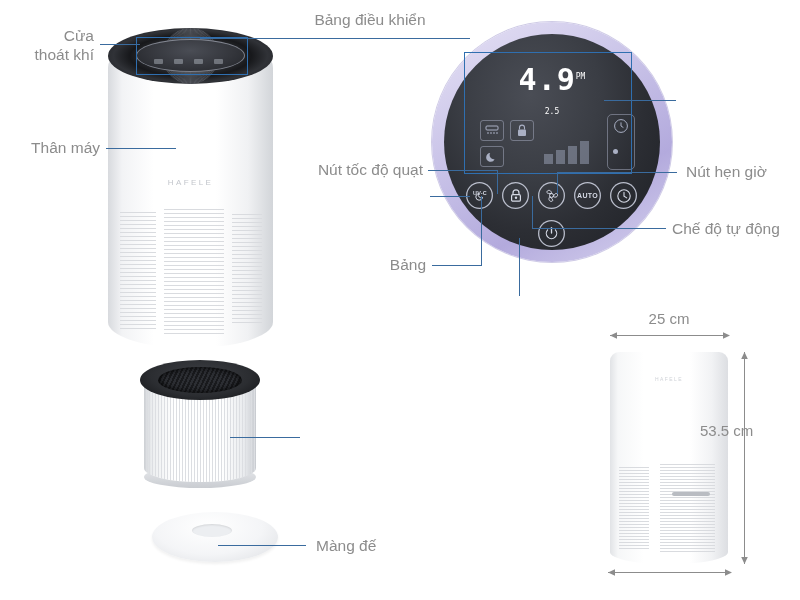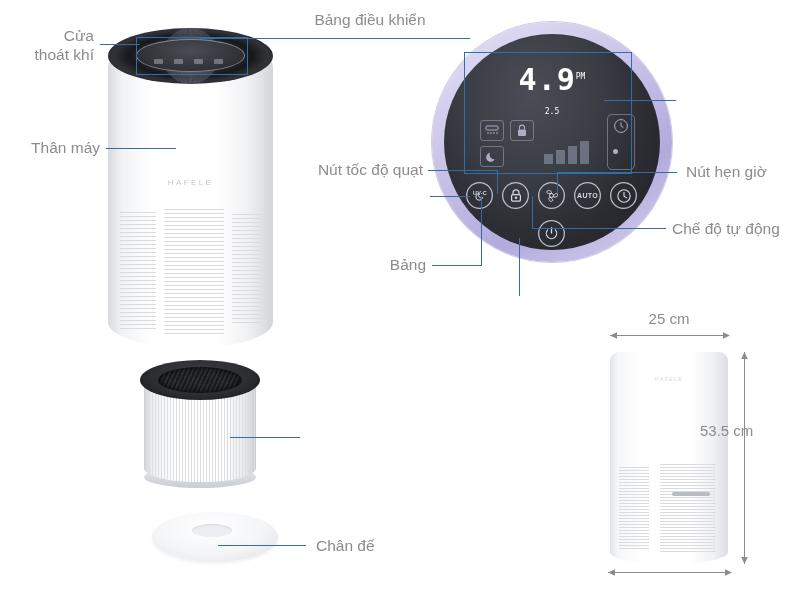--- a/index.html
+++ b/index.html
@@ -433,21 +433,21 @@
     </div>
   </div>
   <div class="ln h" style="left:230px;top:437px;width:70px;"></div>
 
   <div class="base">
     <div class="base-d">
       <div class="base-h"></div>
     </div>
   </div>
   <div class="ln h" style="left:218px;top:545px;width:88px;"></div>
-  <div class="lbl" style="left: 316px; top: 536px; width: 110px; white-space: pre;">Chân đế</div>
+  <div class="lbl" style="left: 316px; top: 536px; width: 110px; white-space: pre;">Màng đế</div>
 
   <div class="dim-unit">
     <div class="du-cyl">
       <div class="du-brand">HAFELE</div>
       <div class="du-slats" style="left:9px;top:115px;width:30px;height:82px;">
           <i style="top: 0px;"></i>
           <i style="top: 3px;"></i>
           <i style="top: 6px;"></i>
           <i style="top: 9px;"></i>
           <i style="top: 12px;"></i>

